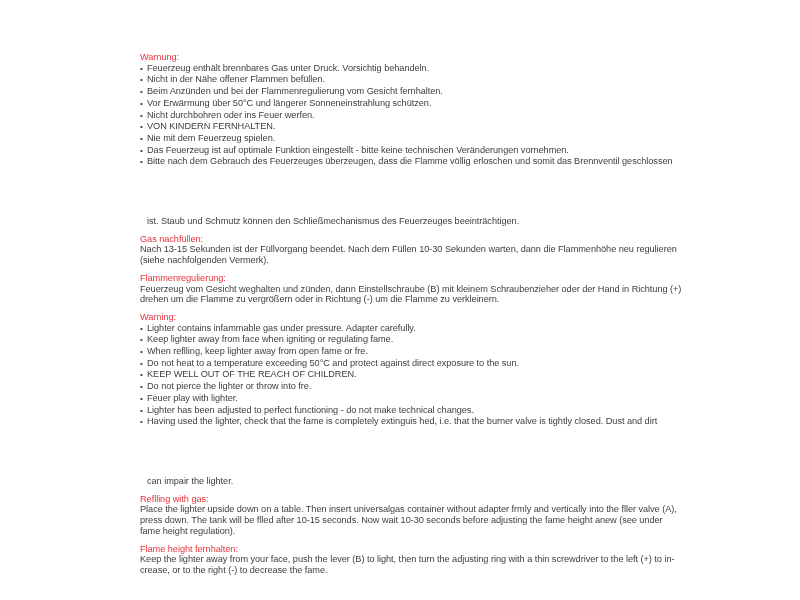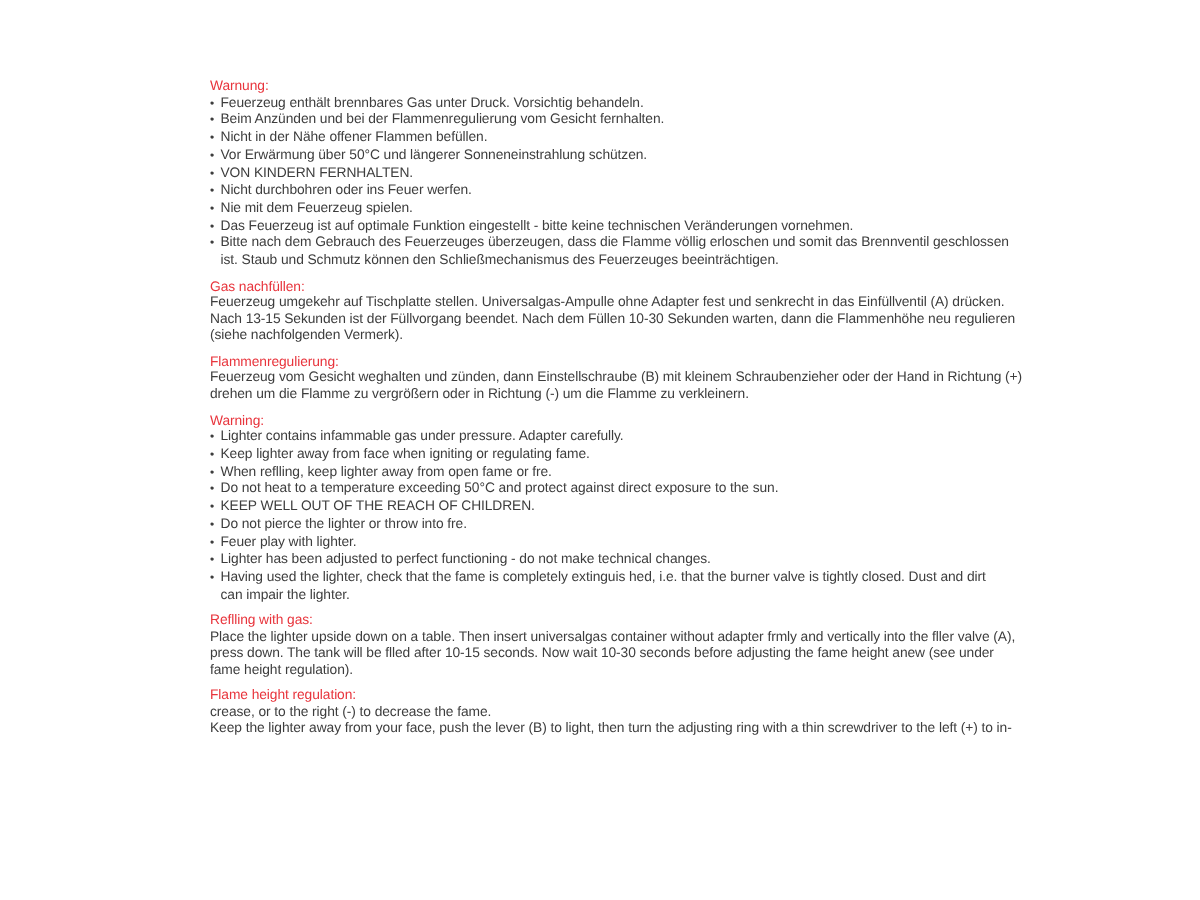--- a/index.html
+++ b/index.html
@@ -35,43 +35,42 @@
     white-space: nowrap;
   }
   .section + .section { margin-top: 7px; }
   .heading { color: var(--heading-color); }
   .line { min-height: 10.7px; }
   .line .dot {
     display: inline-block;
     width: 7px;
     font-size: 8px;
   }
-  .line.indent { padding-left: 7px; }
+  .line.indent { padding-left: 7px; margin-top: 48px; }
 </style>
 </head>
 <body>
 
 <div class="page">
   <div class="content">
       <div class="section">
         <div class="heading">Warnung:</div>
         <div class="line"><span class="dot">•</span><span>Feuerzeug enthält brennbares Gas unter Druck. Vorsichtig behandeln.</span></div>
+        <div class="line"><span class="dot">•</span><span>Nicht in der Nähe offener Flammen befüllen.</span></div>
         <div class="line"><span class="dot">•</span><span>Beim Anzünden und bei der Flammenregulierung vom Gesicht fernhalten.</span></div>
-        <div class="line"><span class="dot">•</span><span>Nicht in der Nähe offener Flammen befüllen.</span></div>
         <div class="line"><span class="dot">•</span><span>Vor Erwärmung über 50°C und längerer Sonneneinstrahlung schützen.</span></div>
+        <div class="line"><span class="dot">•</span><span>Nicht durchbohren oder ins Feuer werfen.</span></div>
         <div class="line"><span class="dot">•</span><span>VON KINDERN FERNHALTEN.</span></div>
-        <div class="line"><span class="dot">•</span><span>Nicht durchbohren oder ins Feuer werfen.</span></div>
         <div class="line"><span class="dot">•</span><span>Nie mit dem Feuerzeug spielen.</span></div>
         <div class="line"><span class="dot">•</span><span>Das Feuerzeug ist auf optimale Funktion eingestellt - bitte keine technischen Veränderungen vornehmen.</span></div>
         <div class="line"><span class="dot">•</span><span>Bitte nach dem Gebrauch des Feuerzeuges überzeugen, dass die Flamme völlig erloschen und somit das Brennventil geschlossen</span></div>
         <div class="line indent">ist. Staub und Schmutz können den Schließmechanismus des Feuerzeuges beeinträchtigen.</div>
       </div>
       <div class="section">
         <div class="heading">Gas nachfüllen:</div>
-        <div class="line">Feuerzeug umgekehr auf Tischplatte stellen. Universalgas-Ampulle ohne Adapter fest und senkrecht in das Einfüllventil (A) drücken.</div>
         <div class="line">Nach 13-15 Sekunden ist der Füllvorgang beendet. Nach dem Füllen 10-30 Sekunden warten, dann die Flammenhöhe neu regulieren</div>
         <div class="line">(siehe nachfolgenden Vermerk).</div>
       </div>
       <div class="section">
         <div class="heading">Flammenregulierung:</div>
         <div class="line">Feuerzeug vom Gesicht weghalten und zünden, dann Einstellschraube (B) mit kleinem Schraubenzieher oder der Hand in Richtung (+)</div>
         <div class="line">drehen um die Flamme zu vergrößern oder in Richtung (-) um die Flamme zu verkleinern.</div>
       </div>
       <div class="section">
         <div class="heading">Warning:</div>
@@ -86,18 +85,18 @@
         <div class="line"><span class="dot">•</span><span>Having used the lighter, check that the fame is completely extinguis hed, i.e. that the burner valve is tightly closed. Dust and dirt</span></div>
         <div class="line indent">can impair the lighter.</div>
       </div>
       <div class="section">
         <div class="heading">Reflling with gas:</div>
         <div class="line">Place the lighter upside down on a table. Then insert universalgas container without adapter frmly and vertically into the fller valve (A),</div>
         <div class="line">press down. The tank will be flled after 10-15 seconds. Now wait 10-30 seconds before adjusting the fame height anew (see under</div>
         <div class="line">fame height regulation).</div>
       </div>
       <div class="section">
-        <div class="heading">Flame height regulation:</div>
+        <div class="heading">Flame height fernhalten:</div>
+        <div class="line">Keep the lighter away from your face, push the lever (B) to light, then turn the adjusting ring with a thin screwdriver to the left (+) to in-</div>
         <div class="line">crease, or to the right (-) to decrease the fame.</div>
-        <div class="line">Keep the lighter away from your face, push the lever (B) to light, then turn the adjusting ring with a thin screwdriver to the left (+) to in-</div>
       </div>
     </div>
 </div>
 
 </body></html>

